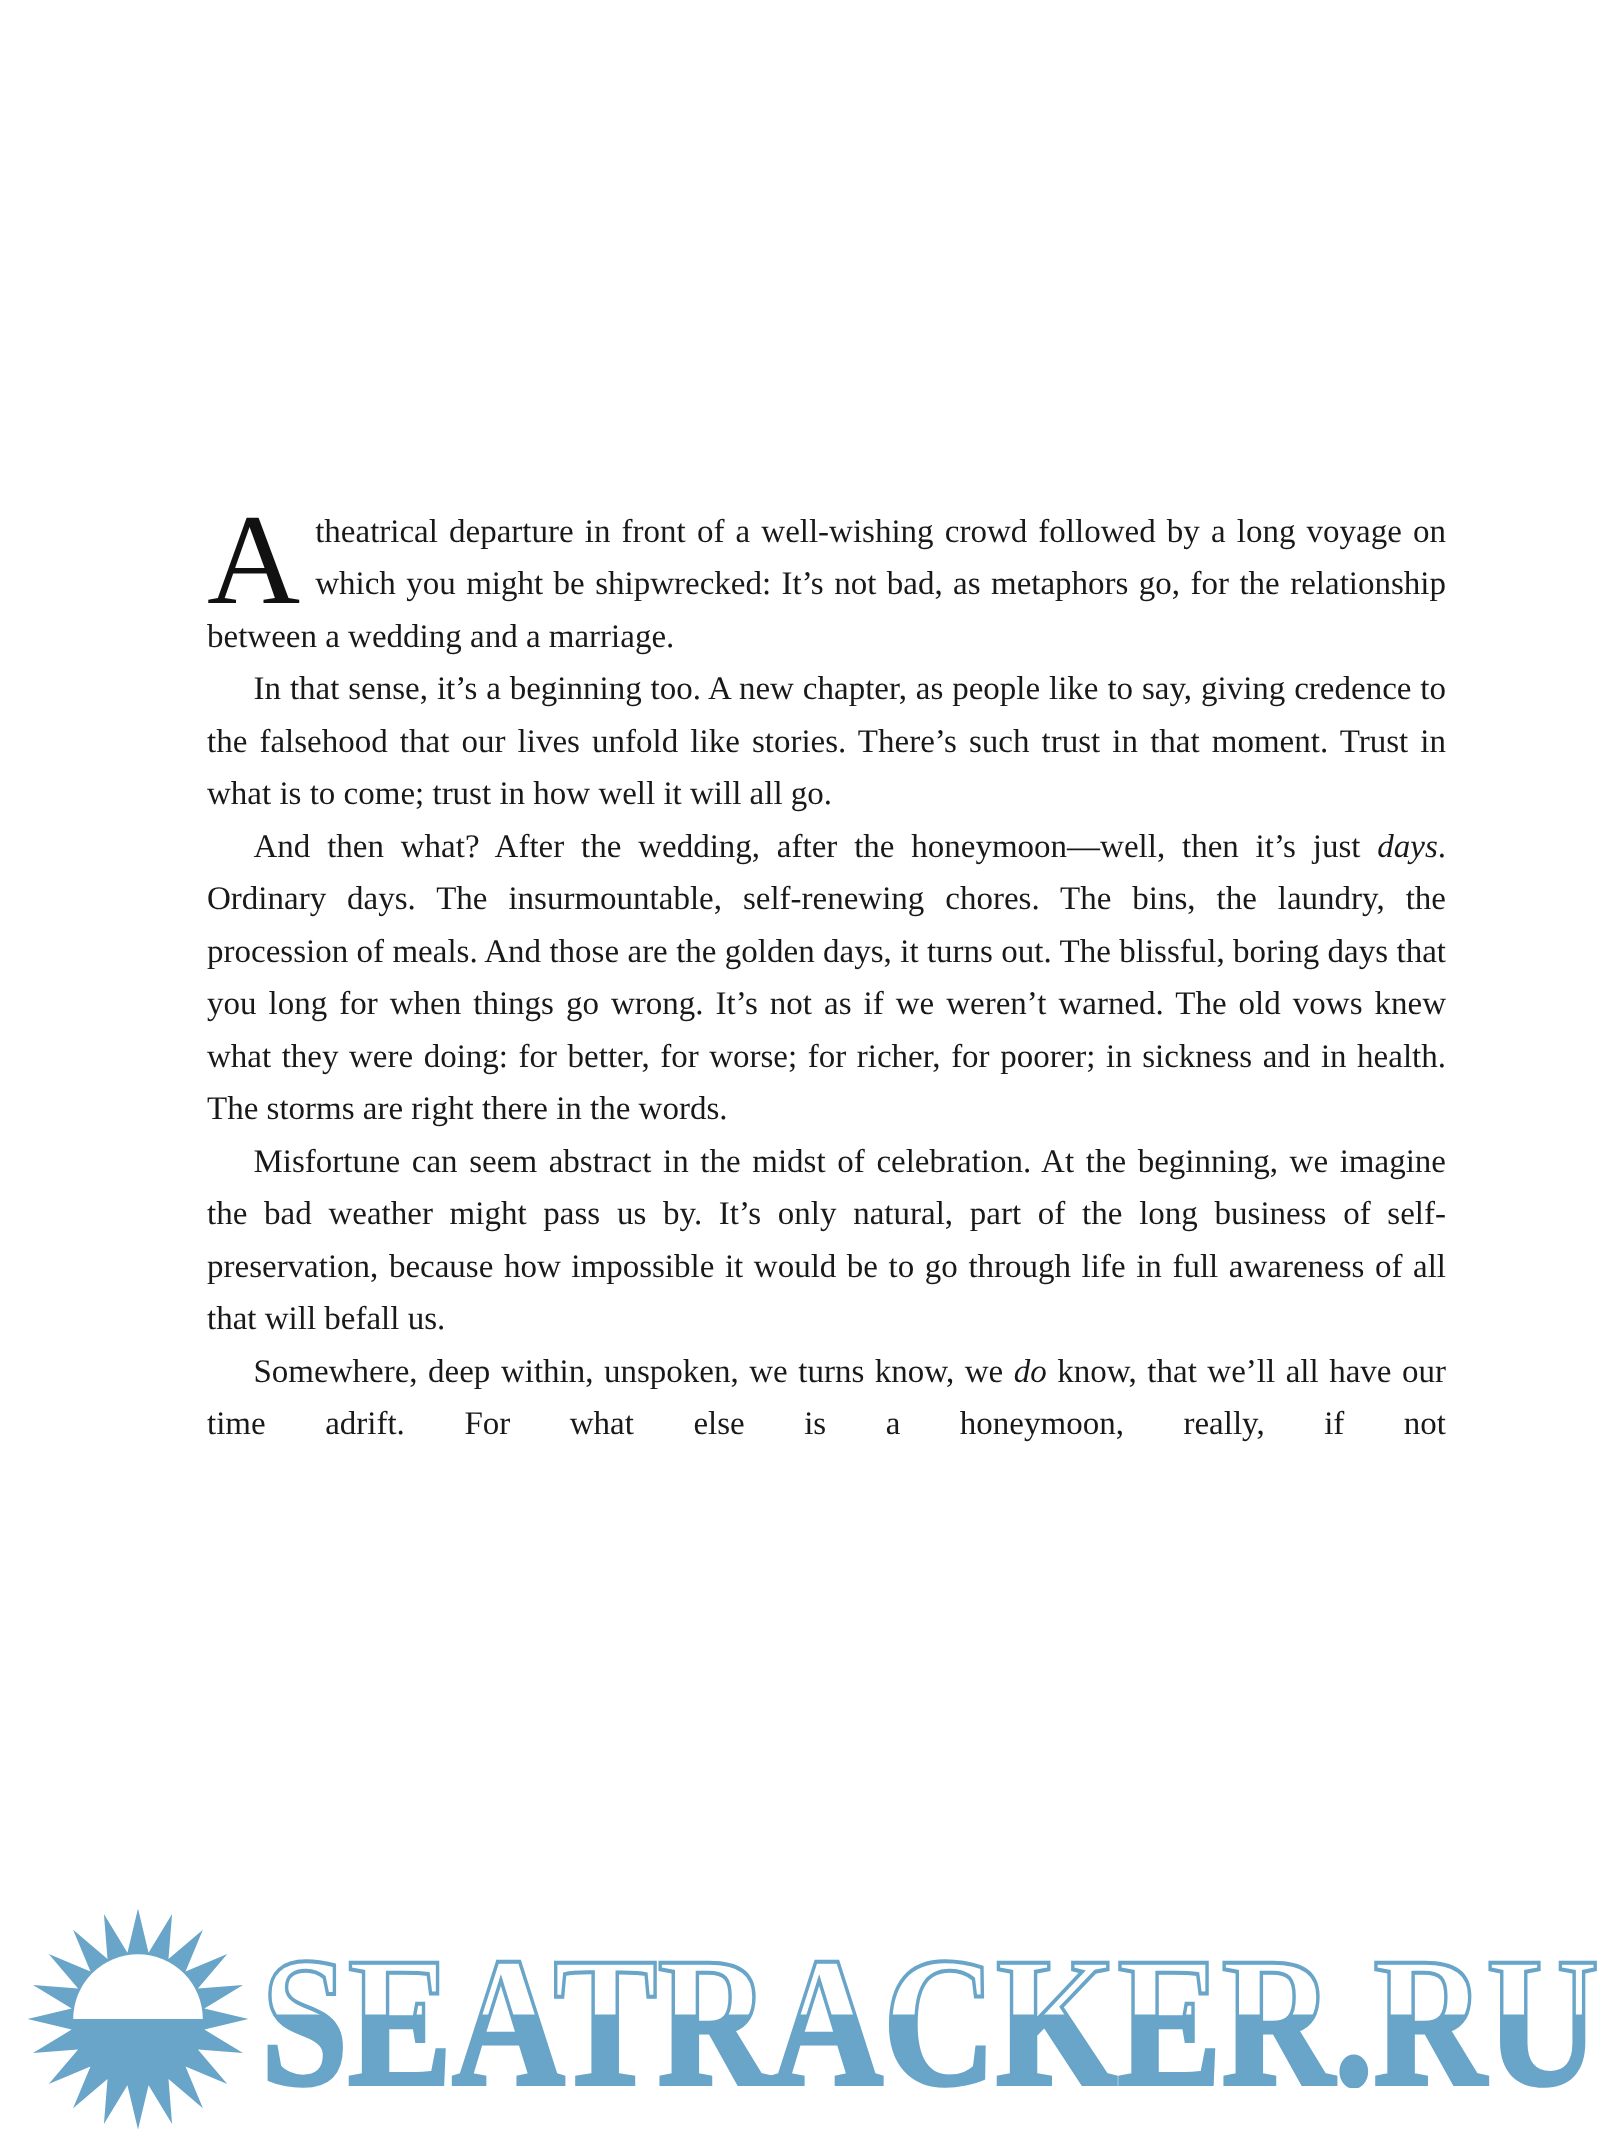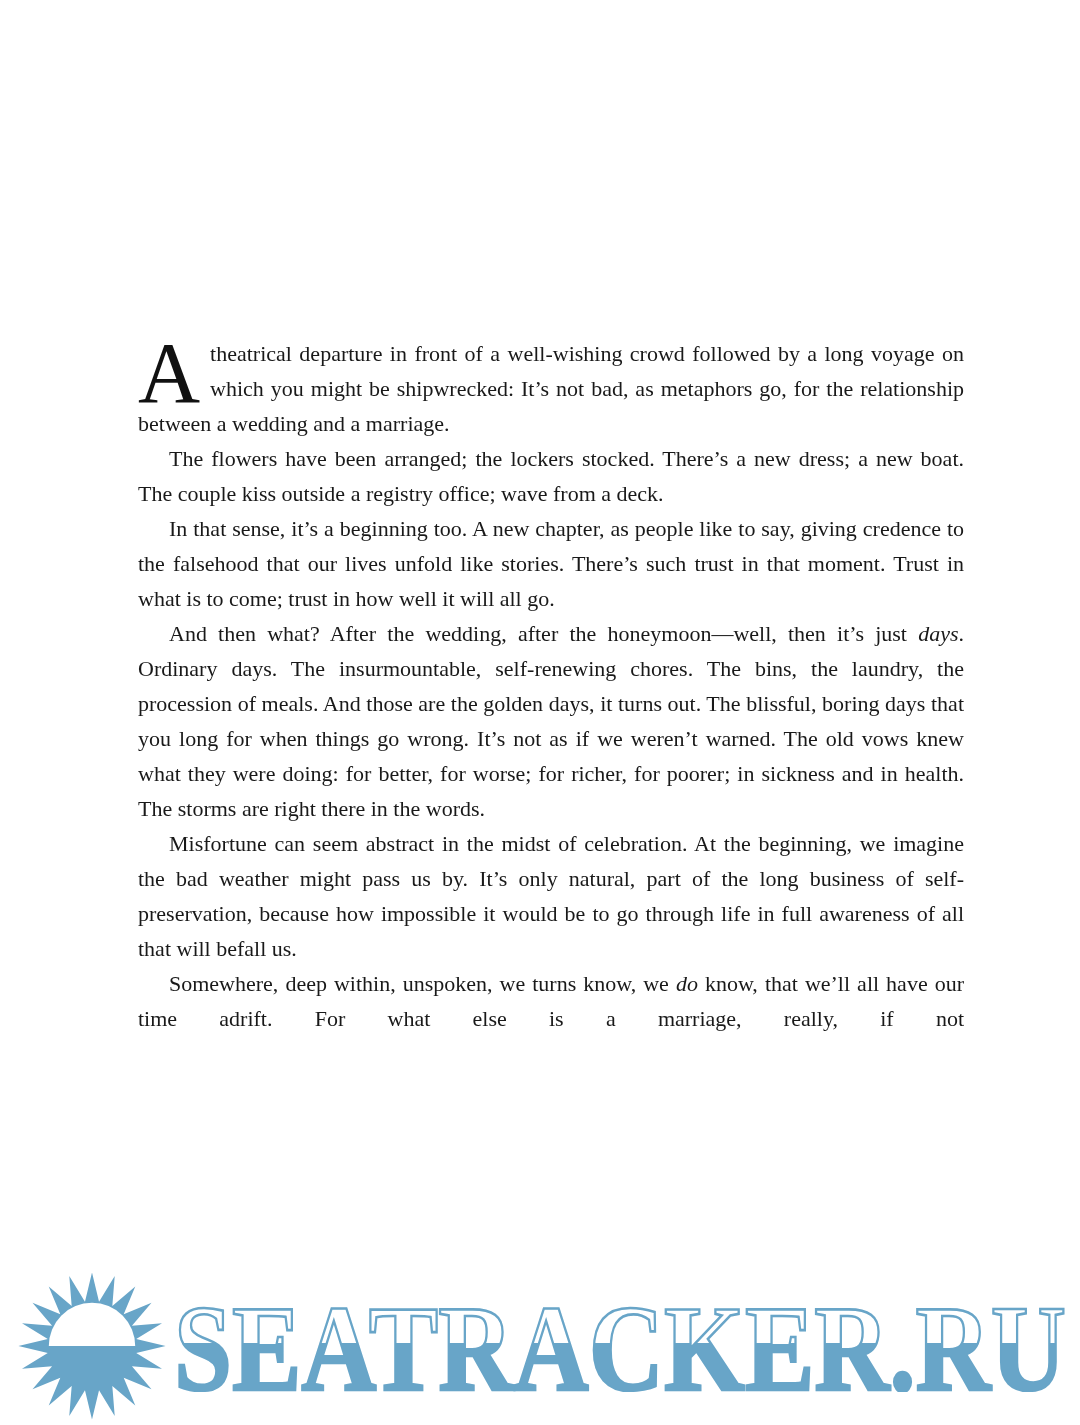--- a/index.html
+++ b/index.html
@@ -63,25 +63,24 @@
   .wm-outline { fill: none; stroke: var(--wm-blue); stroke-width: 2.2px; }
   .wm-fill { fill: var(--wm-blue); }
 </style>
 </head>
 <body>
 
 <div class="page">
 
   <div class="text-column">
       <p class="para"><span class="dropcap">A</span><span>theatrical departure in front of a well-wishing crowd followed by a long voyage on which you might be shipwrecked: It’s not bad, as metaphors go, for the relationship between a wedding and a marriage.</span></p>
-      <p class="para indent"><span>The flowers have been arranged; the lockers stocked. There’s a new dress; a new boat. The couple kiss outside a registry office; wave from a deck.</span></p>
       <p class="para indent"><span>In that sense, it’s a beginning too. A new chapter, as people like to say, giving credence to the falsehood that our lives unfold like stories. There’s such trust in that moment. Trust in what is to come; trust in how well it will all go.</span></p>
       <p class="para indent"><span>And then what? After the wedding, after the honeymoon—well, then it’s just </span><em>days</em><span>. Ordinary days. The insurmountable, self-renewing chores. The bins, the laundry, the procession of meals. And those are the golden days, it turns out. The blissful, boring days that you long for when things go wrong. It’s not as if we weren’t warned. The old vows knew what they were doing: for better, for worse; for richer, for poorer; in sickness and in health. The storms are right there in the words.</span></p>
       <p class="para indent"><span>Misfortune can seem abstract in the midst of celebration. At the beginning, we imagine the bad weather might pass us by. It’s only natural, part of the long business of self-preservation, because how impossible it would be to go through life in full awareness of all that will befall us.</span></p>
-      <p class="para indent justify-last"><span>Somewhere, deep within, unspoken, we turns know, we </span><em>do</em><span> know, that we’ll all have our time adrift. For what else is a marriage, really, if not</span></p>
+      <p class="para indent justify-last"><span>Somewhere, deep within, unspoken, we turns know, we </span><em>do</em><span> know, that we’ll all have our time adrift. For what else is a honeymoon, really, if not</span></p>
     </div>
 
   <div class="watermark">
 
     <svg class="sun" viewBox="0 0 200 200" xmlns="http://www.w3.org/2000/svg" aria-hidden="true">
       <polygon class="rays" points="
         100,8 108.8,44.7 128.4,12.5 125.4,50.1 154.1,25.6 139.6,60.4
         174.4,45.9 149.9,74.6 187.5,71.6 155.3,91.2 192,100 155.3,108.8
         187.5,128.4 149.9,125.4 174.4,154.1 139.6,139.6 154.1,174.4 125.4,149.9
         128.4,187.5 108.8,155.3 100,192 91.2,155.3 71.6,187.5 74.6,149.9

